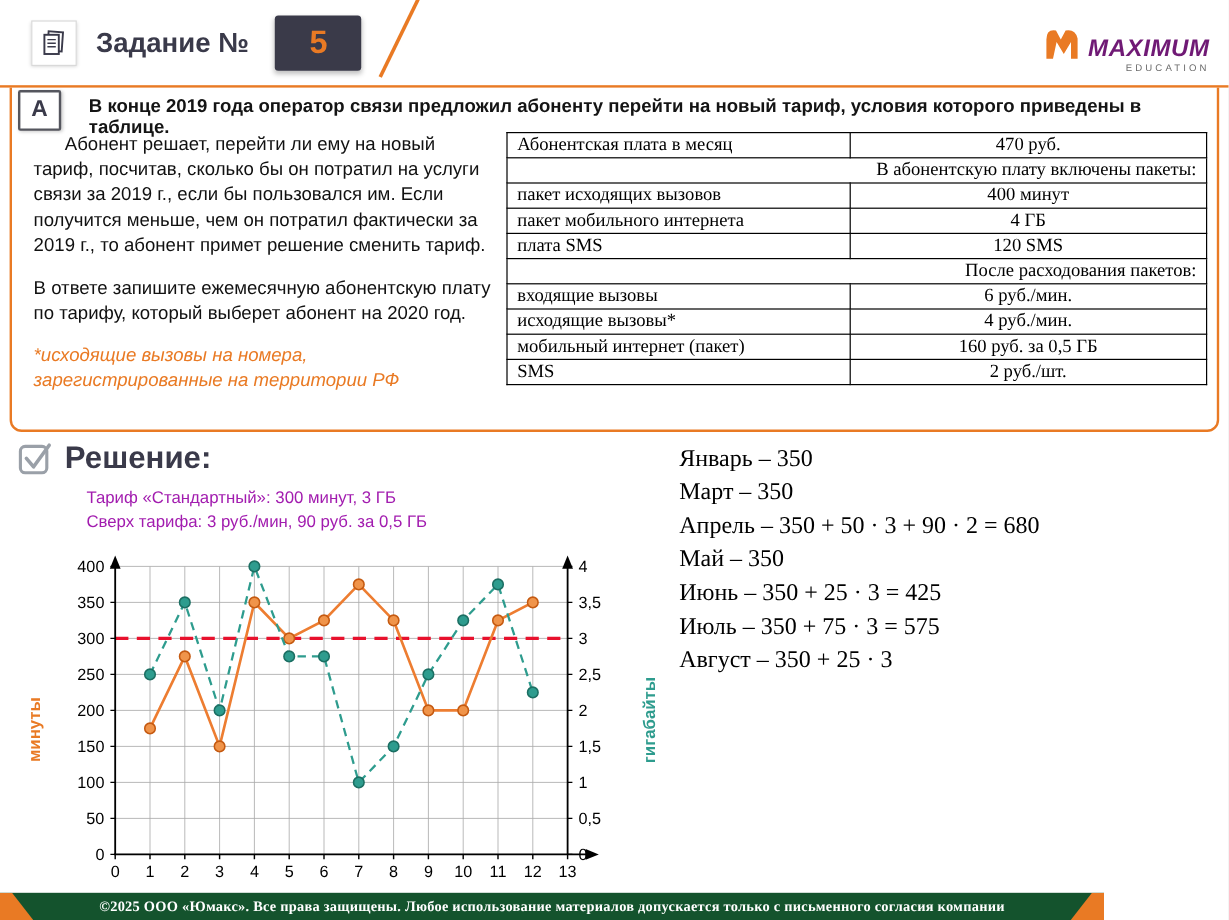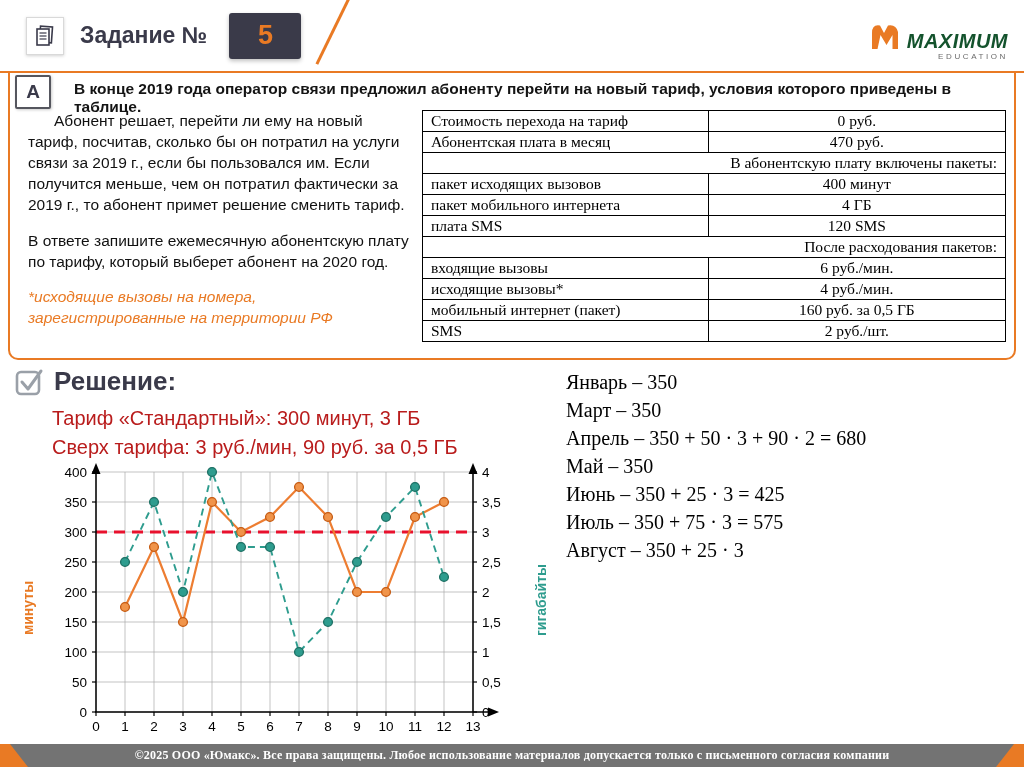--- a/index.html
+++ b/index.html
@@ -11,21 +11,21 @@
             border-bottom:2px solid #E97A24; display:flex; align-items:center; background:#fff; z-index:5; }
   .task-icon-box { margin-left:26px; width:38px; height:38px; border:1px solid #d9d9d9;
                    box-shadow:0 1px 3px rgba(0,0,0,.18); display:flex; align-items:center; justify-content:center; background:#fff; }
   .header-title { margin-left:16px; font-size:23px; font-weight:bold; color:#3A3A4A; }
   .task-number { margin-left:22px; width:72px; height:46px; background:#3A3A49; color:#E97A24;
                  font-size:27px; font-weight:bold; display:flex; align-items:center; justify-content:center;
                  border-radius:3px; box-shadow:0 2px 4px rgba(0,0,0,.25); }
   .orange-slash { position:absolute; left:332px; top:-8px; width:3px; height:76px; background:#E97A24; transform:rotate(26deg); }
   .logo { margin-left:auto; margin-right:16px; display:flex; align-items:center; gap:6px; }
   .logo-text { display:flex; flex-direction:column; align-items:flex-end; }
-  .logo-main { color:#14532d; font-weight:bold; font-style:italic; font-size:20px; letter-spacing:.5px; line-height:1;margin-top:20px; }
+  .logo-main { color:#701a75; font-weight:bold; font-style:italic; font-size:20px; letter-spacing:.5px; line-height:1;margin-top:20px; }
   .logo-sub { color:#6b6b6b; font-size:8px; letter-spacing:2.6px; line-height:1; margin-top:2px; }
 
   
   .task-card { position:absolute; top:60px; left:8px; width:1008px; height:300px;
                border:2px solid #E97A24; border-radius:10px; background:#fff; }
   .a-badge { position:absolute; left:5px; top:13px; width:36px; height:34px; background:#fff;
              border:2px solid #55565E; border-radius:2px; display:flex; align-items:center; justify-content:center;
              font-size:19px; font-weight:bold; color:#3A3A4A; box-shadow:1px 1px 3px rgba(0,0,0,.2); }
   .intro { position:absolute; left:64px; top:18px; right:16px; font-size:15.5px; font-weight:bold; color:#141414; }
   .task-body { position:absolute; top:48px; left:10px; right:6px; display:flex; align-items:flex-start; }
@@ -34,28 +34,28 @@
   .task-text .footnote { margin-top:13px; color:#E97A24; font-style:italic; }
   .tariff-table { flex:1; border-collapse:collapse; font-family:"Liberation Serif", serif; font-size:15.5px; color:#000; margin-right:2px; }
   .tariff-table td { border:1px solid #000; padding:1px 8px; height:21px; }
   .tariff-table td.lbl { width:49%; text-align:left; }
   .tariff-table td.val { text-align:center; }
   .tariff-table td.span { text-align:right; }
 
   
   .solution-header { position:absolute; left:14px; top:366px; display:flex; align-items:flex-end; gap:10px; }
   .solution-title { font-size:26px; font-weight:bold; color:#3A3A4A; }
-  .solution-notes { position:absolute; left:52px; top:404px; font-size:20px; color:#b91c1c; line-height:1.45; }
+  .solution-notes { position:absolute; left:72px; top:404px; font-size:14px; color:#a21caf; line-height:1.45; }
   .chart-wrap { position:absolute; left:18px; top:460px; width:545px; height:292px; }
   .calc-list { position:absolute; left:566px; top:368px; width:440px;
                font-family:"Liberation Serif", serif; font-size:20px; line-height:1.4; color:#000; }
   .calc-line { white-space:nowrap; }
 
   
-  .footer { position:absolute; left:0; bottom:0; width:1024px; height:23px; background:#737373; z-index:6; }
+  .footer { position:absolute; left:0; bottom:0; width:920px; height:23px; background:#14532d; z-index:6; }
   .footer-corner { position:absolute; top:0; height:23px; background:#E97A24; }
   .footer-corner.left { left:0; width:30px; clip-path:polygon(0 0, 10px 0, 28px 100%, 0 100%); }
   .footer-corner.right { right:0; width:30px; clip-path:polygon(20px 0, 30px 0, 30px 100%, 2px 100%); }
   .footer-text { position:absolute; left:0; right:0; top:0; height:23px; line-height:23px; text-align:center;
                  color:#fff; font-family:"Liberation Serif", serif; font-size:12px; font-weight:bold; letter-spacing:.2px; }
 </style>
 </head>
 <body>
 
 <div class="page">
@@ -88,24 +88,20 @@
     <div class="a-badge">А</div>
     <p class="intro">В конце 2019 года оператор связи предложил абоненту перейти на новый тариф, условия которого приведены в таблице.</p>
     <div class="task-body">
       <div class="task-text">
         <p class="p1">Абонент решает, перейти ли ему на новый тариф, посчитав, сколько бы он потратил на услуги связи за 2019 г., если бы пользовался им. Если получится меньше, чем он потратил фактически за 2019 г., то абонент примет решение сменить тариф.</p>
         <p>В ответе запишите ежемесячную абонентскую плату по тарифу, который выберет абонент на 2020 год.</p>
         <p class="footnote">*исходящие вызовы на номера, зарегистрированные на территории РФ</p>
       </div>
       <table class="tariff-table">
         <tbody id="tariff-tbody">
-            <tr>
-              <td class="lbl">Стоимость перехода на тариф</td>
-              <td class="val">0 руб.</td>
-            </tr>
             <tr>
               <td class="lbl">Абонентская плата в месяц</td>
               <td class="val">470 руб.</td>
             </tr>
             <tr>
               <td colspan="2" class="span">В абонентскую плату включены пакеты:</td>
             </tr>
             <tr>
               <td class="lbl">пакет исходящих вызовов</td>
               <td class="val">400 минут</td>

